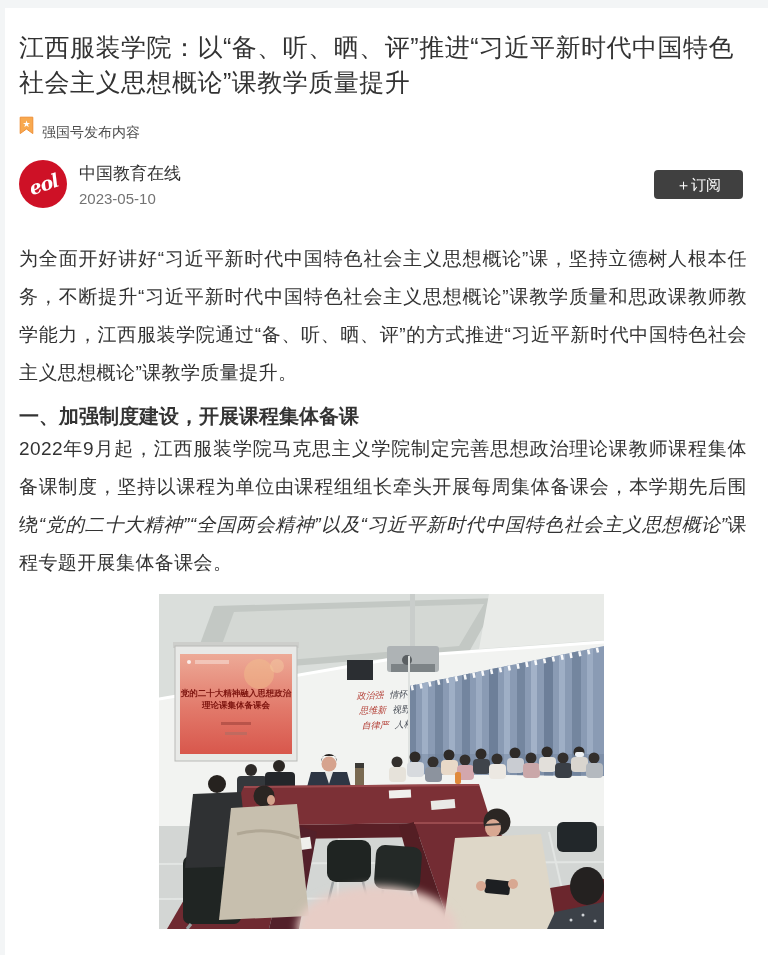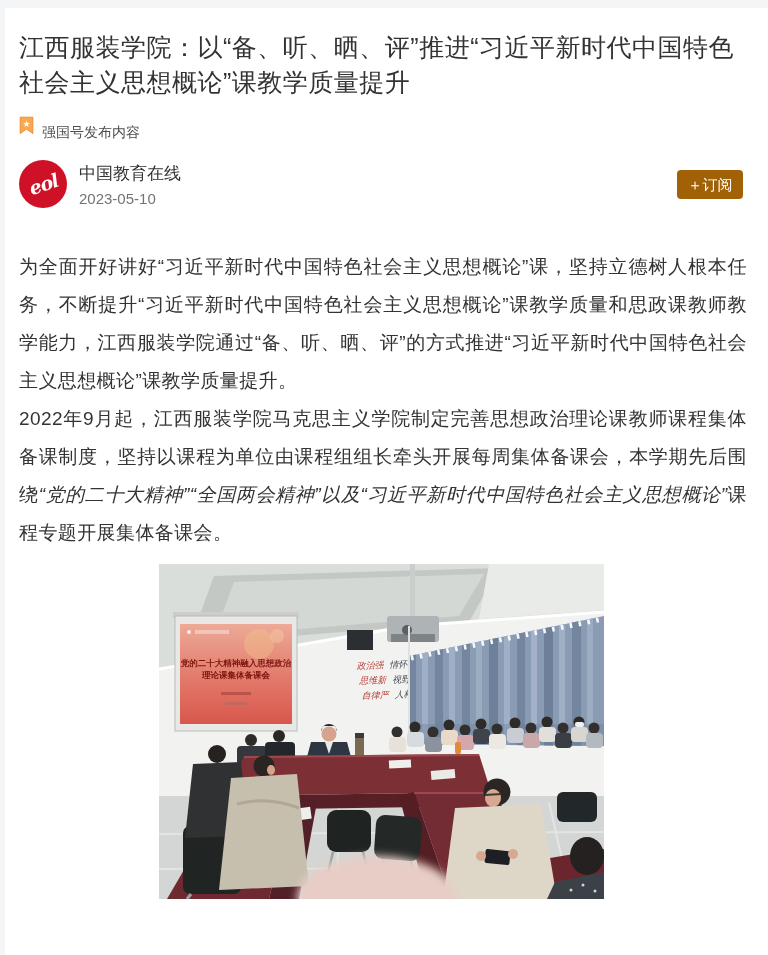--- a/index.html
+++ b/index.html
@@ -12,26 +12,26 @@
   .tag-row svg{width:15px;height:19px;flex:0 0 auto;}
   .tag-label{font-size:14px;color:#4d4d4d;margin-top:16px;}
   .pub-row{margin-top:25px;display:flex;align-items:center;}
   .avatar{width:48px;height:48px;border-radius:50%;background:#ce1126;flex:0 0 auto;
     display:flex;align-items:center;justify-content:center;overflow:hidden;cursor:pointer;}
   .logo-eol{color:#fff;font-family:"DejaVu Serif",serif;font-style:italic;font-weight:700;
     font-size:19px;transform:rotate(-18deg);letter-spacing:-1px;}
   .pub-meta{margin-left:12px;}
   .pub-name{font-size:17px;color:#333;}
   .pub-date{font-size:15px;color:#737373;margin-top:5px;}
-  .subscribe{margin-left:auto;min-width:66px;height:29px;background:#a16207;color:#fff;
-    border:none;border-radius:4px;font-size:15px;line-height:29px;padding:0 10px;
+  .subscribe{margin-left:auto;min-width:66px;height:29px;background:#404040;color:#fff;
+    border:none;border-radius:4px;font-size:15px;line-height:29px;padding:0 22px;
     cursor:pointer;font-family:inherit;}
   .body-p{width:728px;margin:0;font-size:19px;line-height:38px;color:#333;
     text-align:justify;letter-spacing:0.4px;}
-  .p1{margin-top:40px;}
+  .p1{margin-top:32px;}
   h2.sec{margin:10px 0 0 0;font-size:20px;line-height:28px;font-weight:700;color:#333;}
   .p2{}
   .p2 em{font-style:italic;}
   figure.photo{margin:12px auto 0 auto;width:445px;height:335px;padding:0;display:block;}
   figure.photo svg{display:block;width:445px;height:335px;}
 </style>
 </head>
 <body>
 
 <div class="page">
@@ -53,20 +53,21 @@
     </div>
     <div class="pub-meta">
       <div class="pub-name">中国教育在线</div>
       <div class="pub-date">2023-05-10</div>
     </div>
     <button class="subscribe">＋订阅</button>
   </div>
 
   <p class="body-p p1">为全面开好讲好“习近平新时代中国特色社会主义思想概论”课，坚持立德树人根本任务，不断提升“习近平新时代中国特色社会主义思想概论”课教学质量和思政课教师教学能力，江西服装学院通过“备、听、晒、评”的方式推进“习近平新时代中国特色社会主义思想概论”课教学质量提升。</p>
 
+  <h2 class="sec">一、加强制度建设，开展课程集体备课</h2>
 
   <p class="body-p p2"><span>2022年9月起，江西服装学院马克思主义学院制定完善思想政治理论课教师课程集体备课制度，坚持以课程为单位由课程组组长牵头开展每周集体备课会，本学期先后围绕</span><em>“党的二十大精神”“全国两会精神”以及“习近平新时代中国特色社会主义思想概论”</em><span>课程专题开展集体备课会。</span></p>
 
   <figure class="photo">
     <svg viewBox="0 0 445 335">
       <defs>
         <linearGradient id="slideGrad" x1="0" y1="0" x2="0" y2="1">
           <stop offset="0" stop-color="#edaa97"></stop>
           <stop offset="0.55" stop-color="#e2796a"></stop>
           <stop offset="1" stop-color="#d8574c"></stop>

